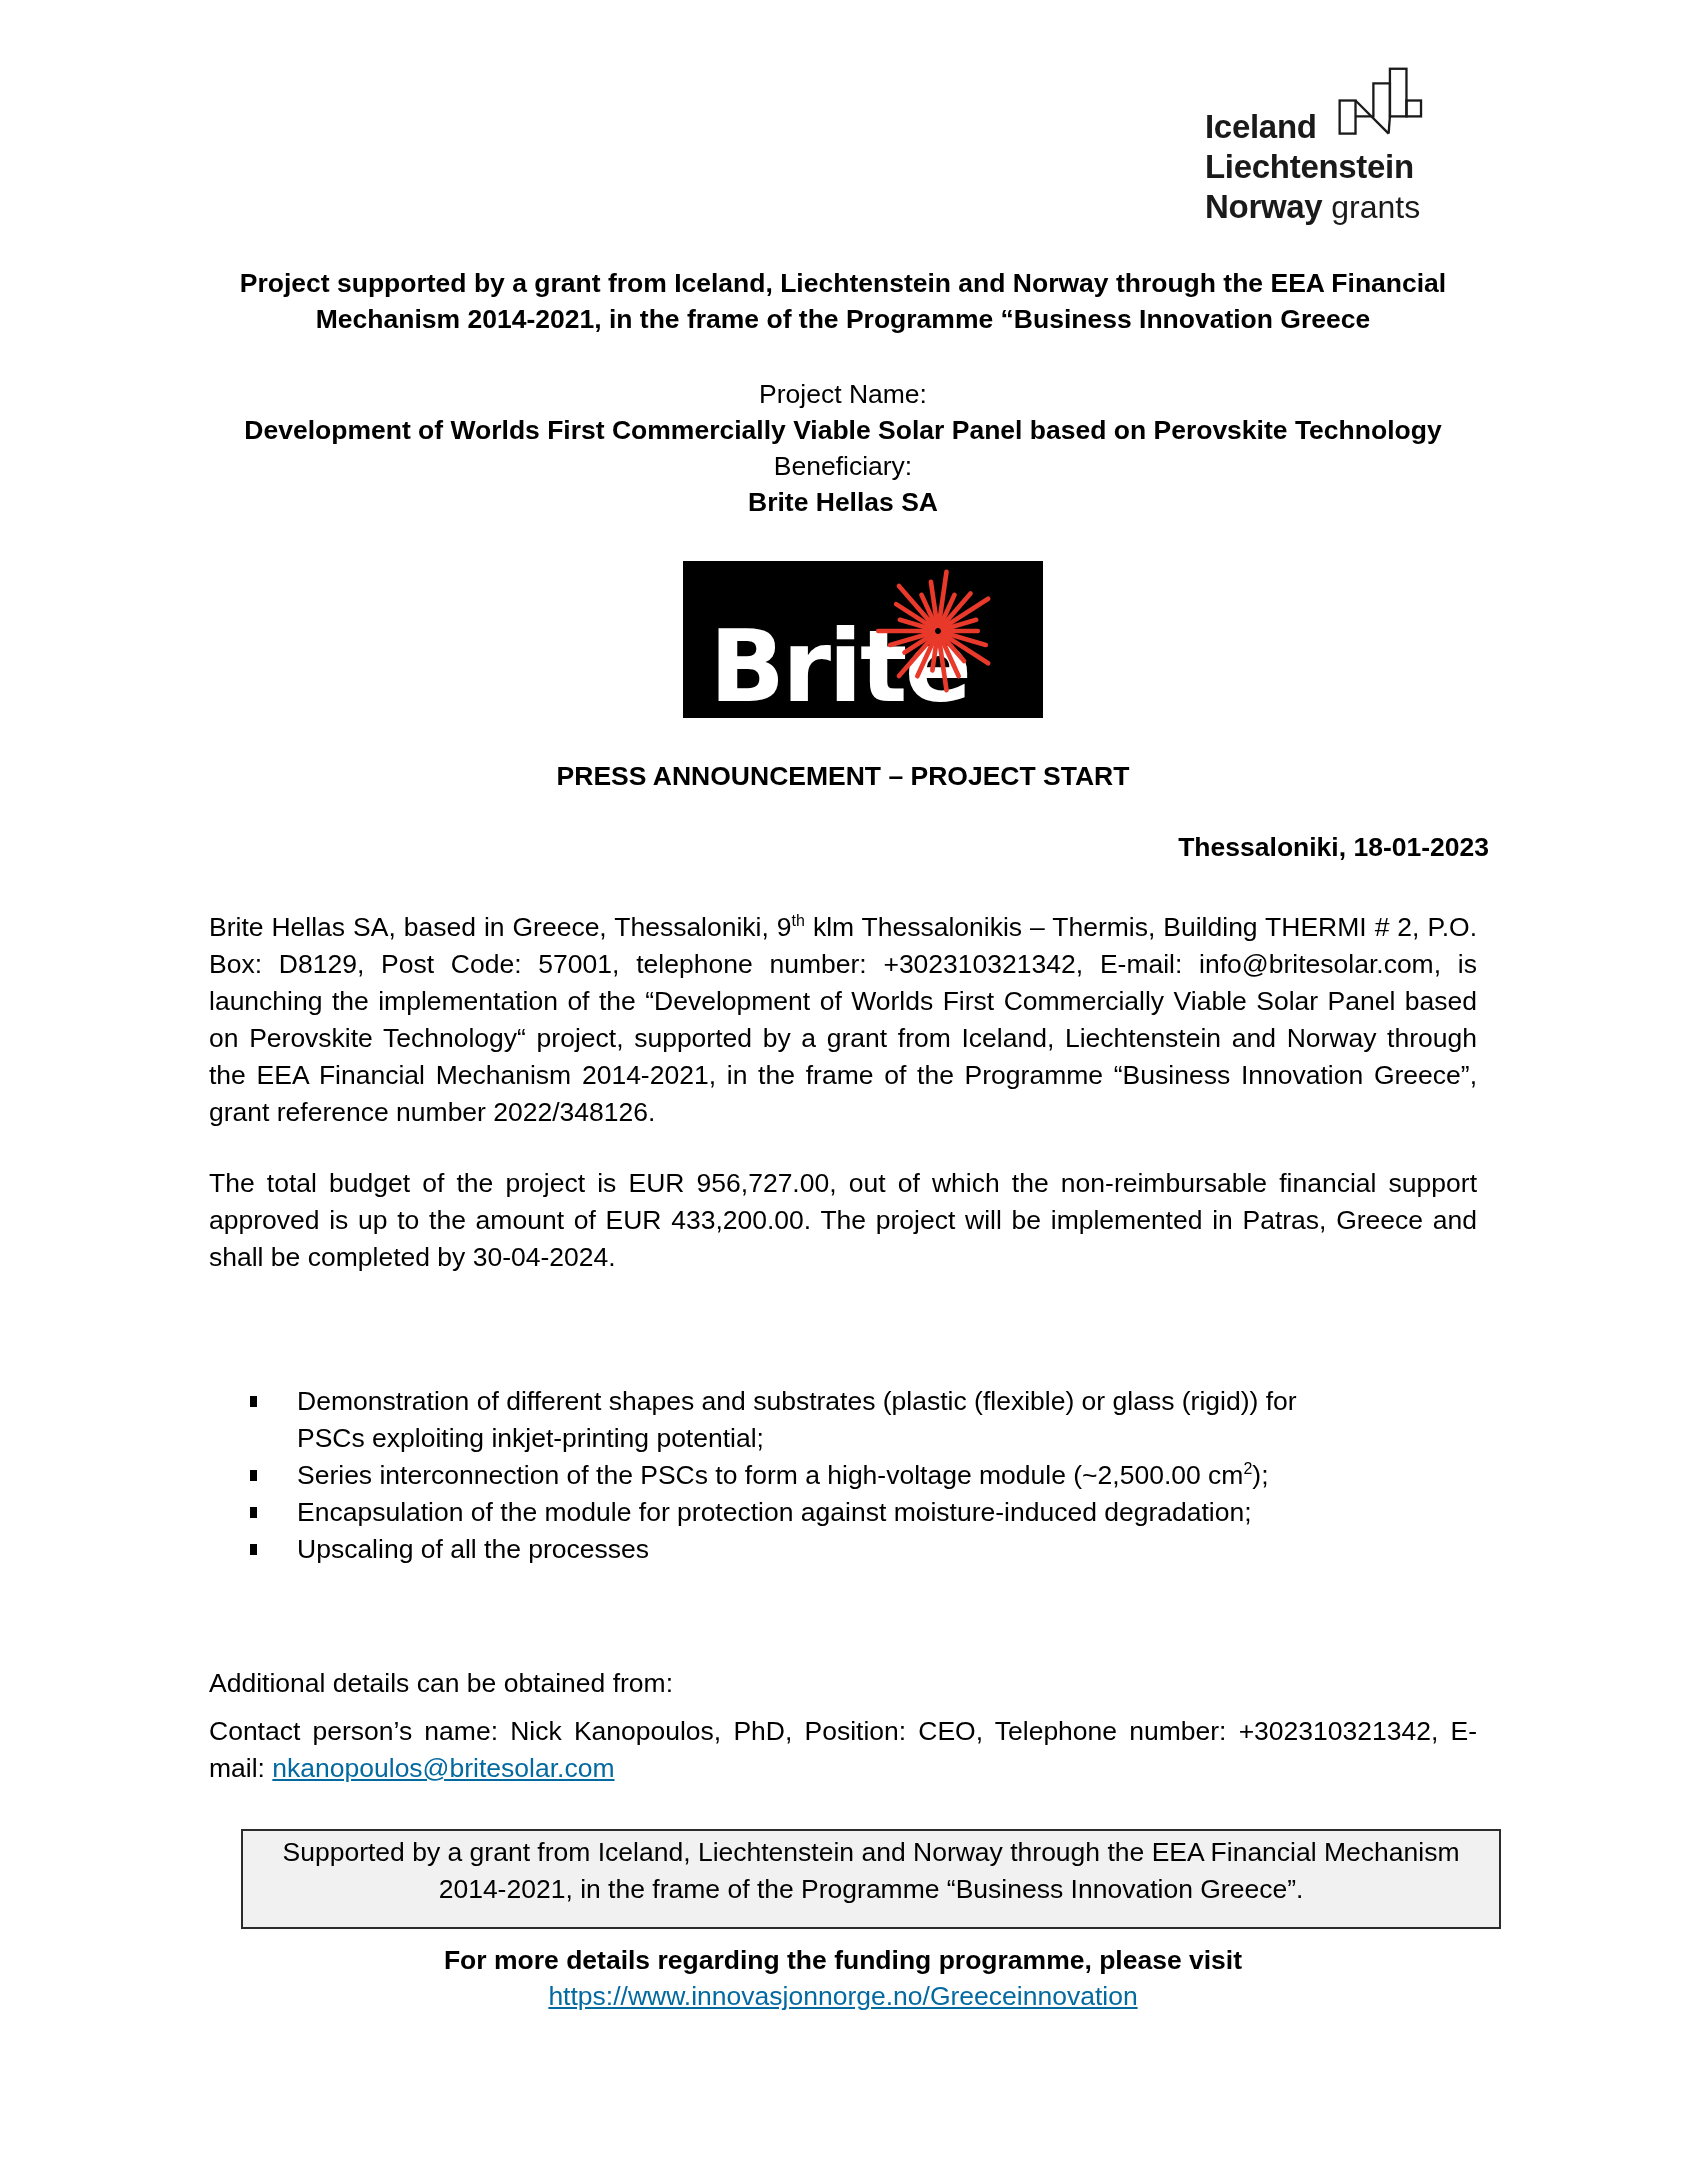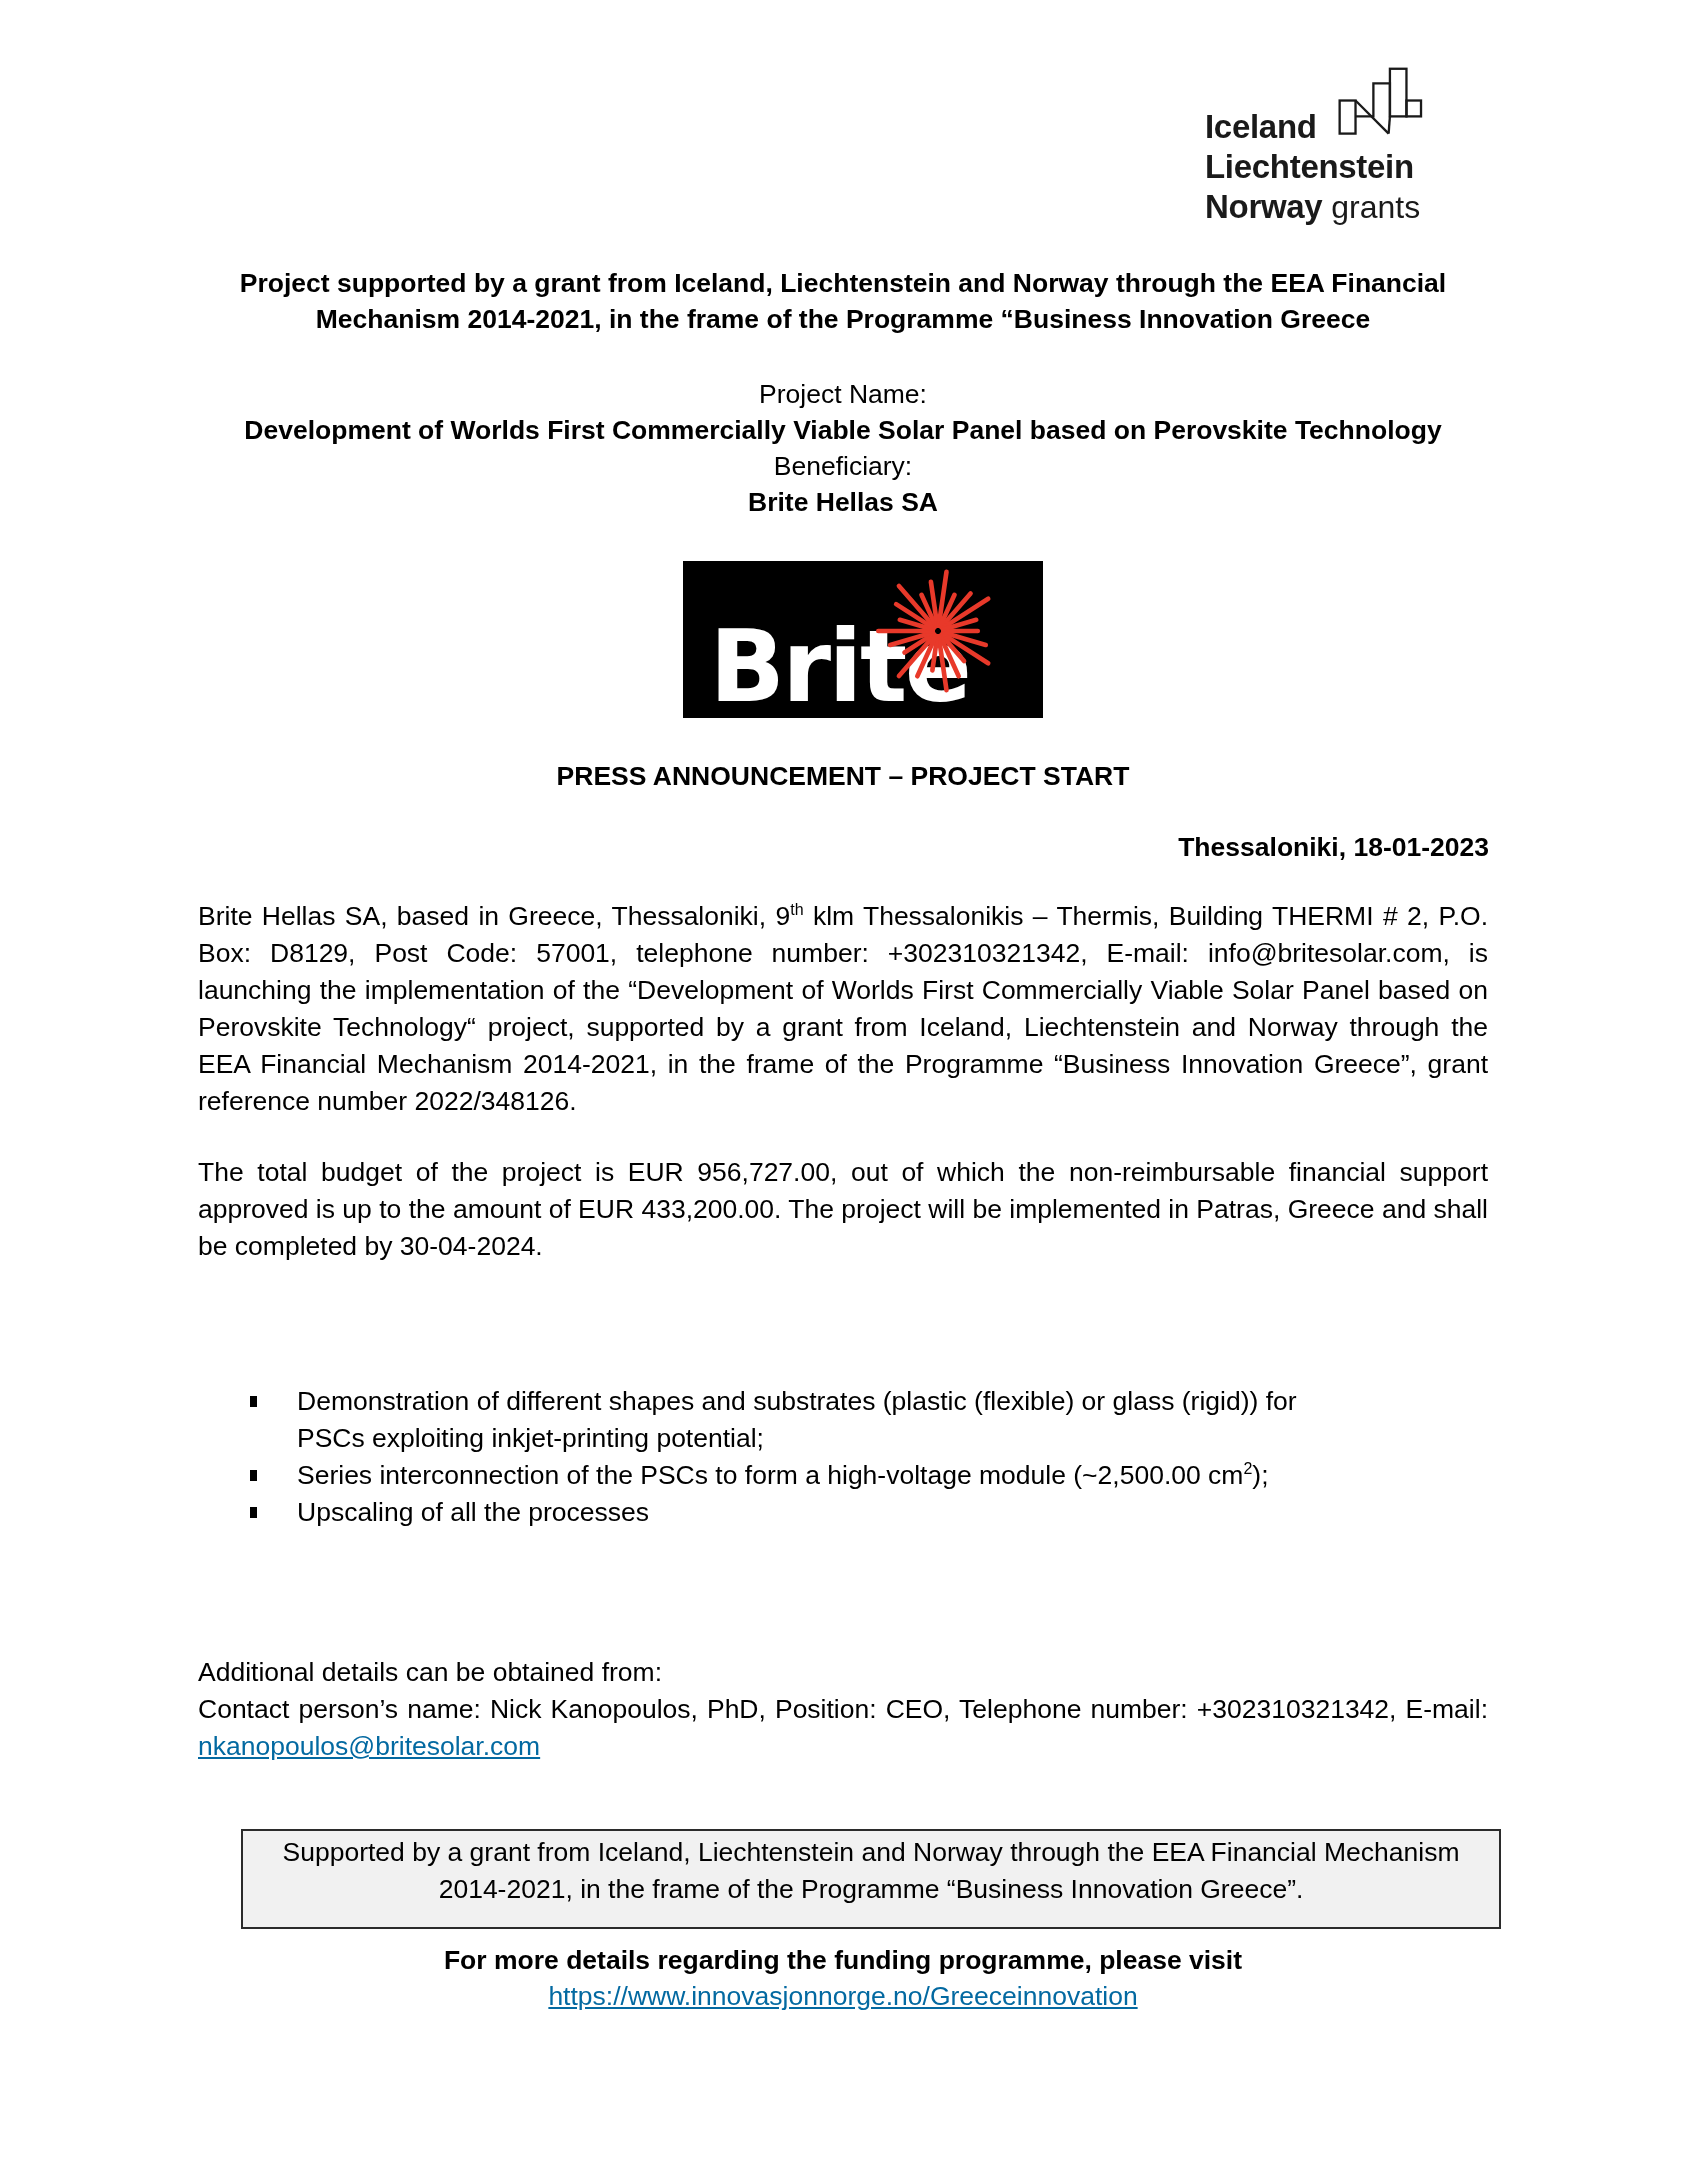--- a/index.html
+++ b/index.html
@@ -20,21 +20,21 @@
 
     
     .brite-logo { position: absolute; left: 683px; top: 561px; width: 360px; height: 157px; background: #000; overflow: hidden; }
     .brite-word { position: absolute; left: 26.5px; top: 56px; color: #fff; font-size: 99px; font-weight: bold; letter-spacing: -2.6px; line-height: 99px; font-family: "DejaVu Sans", sans-serif; }
     .brite-star { position: absolute; left: 192px; top: 6.6px; width: 126px; height: 126px; }
 
     .announce { top: 758px; }
     .place-date { position: absolute; right: 198px; top: 832px; font-size: 26.5px; font-weight: bold; }
 
     .body-block { position: absolute; left: 198px; width: 1290px; font-size: 26.5px; line-height: 37px; text-align: justify; }
-    .body-block p { margin: 0; }
+    .body-block p { margin: 11px; }
     sup { font-size: 16px; line-height: 0; vertical-align: super; }
 
     .objectives { position: absolute; left: 198px; top: 1383px; width: 1290px; margin: 0; padding: 0; list-style: none; font-size: 26.5px; line-height: 37px; }
     .objectives li { position: relative; padding-left: 99px; width: 1059px; }
     .objectives li .bullet { position: absolute; left: 52px; top: 13.2px; width: 6.6px; height: 10.6px; background: #000; }
 
     a.link { color: #0369a1; text-decoration: underline; }
 
     .support-box { position: absolute; left: 241px; top: 1829px; width: 1260px; height: 100px; border: 2px solid #2b2b2b; background: #f1f1f1; text-align: center; font-size: 26.5px; line-height: 37px; padding-top: 2.6px; box-sizing: border-box; }
 
@@ -118,20 +118,21 @@
 
   <div class="body-block" style="top:1154px;">
     <p>The total budget of the project is EUR 956,727.00, out of which the non-reimbursable financial support approved is up to the amount of EUR 433,200.00. The project will be implemented in Patras, Greece and shall be completed by 30-04-2024.</p>
   </div>
 
 
   <ul class="objectives">
     <li><span class="bullet"></span></li>
     <li><span class="bullet"></span><span>Demonstration of different shapes and substrates (plastic (flexible) or glass (rigid)) for PSCs exploiting inkjet-printing potential;</span></li>
     <li><span class="bullet"></span><span>Series interconnection of the PSCs to form a high-voltage module (~2,500.00 cm</span><sup>2</sup><span>);</span></li>
+    <li><span class="bullet"></span><span>Encapsulation of the module for protection against moisture-induced degradation;</span></li>
     <li><span class="bullet"></span><span>Upscaling of all the processes</span></li>
   </ul>
 
   <div class="body-block" style="top:1654px;">
     <p>Additional details can be obtained from:</p>
     <p><span>Contact person’s name: Nick Kanopoulos, PhD, Position: CEO, Telephone number: +302310321342, E-mail: </span><a class="link" href="#">nkanopoulos@britesolar.com</a></p>
   </div>
 
   <div class="support-box">
     <div>Supported by a grant from Iceland, Liechtenstein and Norway through the EEA Financial Mechanism</div>

